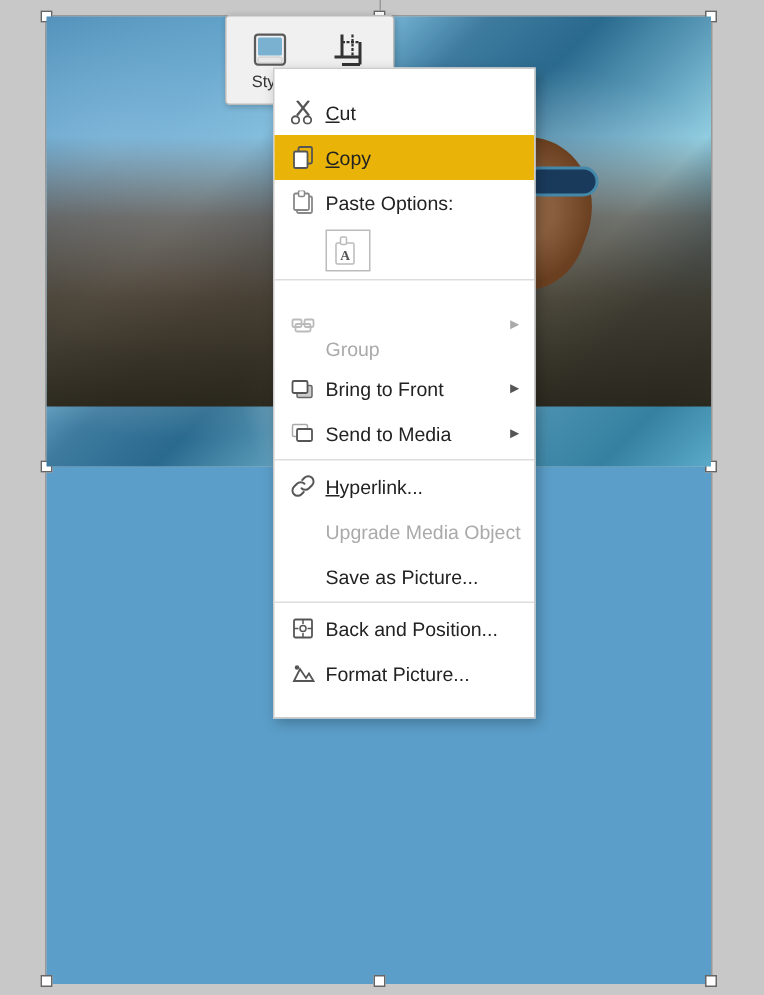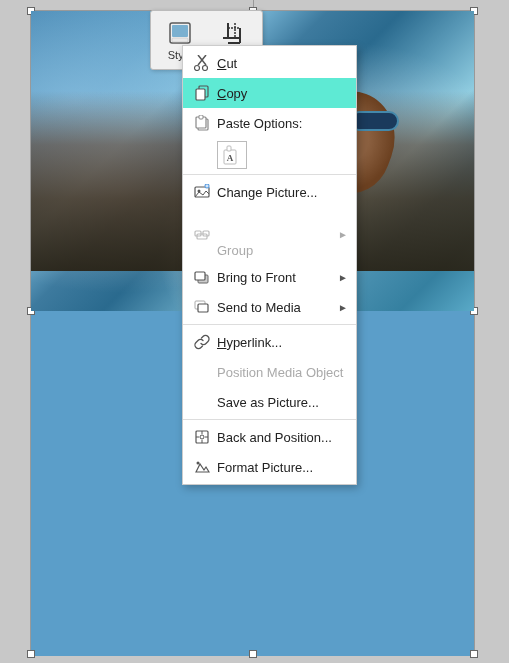--- a/index.html
+++ b/index.html
@@ -151,21 +151,21 @@
     
     .context-menu {
       position: absolute;
       top: 45px;
       left: 182px;
       width: 175px;
       background: #fff;
       border: 1px solid #ccc;
       box-shadow: 2px 3px 8px rgba(0,0,0,0.25);
       z-index: 200;
-      padding: 2px 0;
+      padding: 14px 0;
     }
 
     .menu-item {
       display: flex;
       align-items: center;
       padding: 4px 8px;
       cursor: pointer;
       position: relative;
       min-height: 24px;
       color: #222;
@@ -315,21 +315,21 @@
         <svg width="16" height="16" viewBox="0 0 16 16">
           <line x1="4" y1="0" x2="12" y2="10" stroke="#555" stroke-width="1.5"></line>
           <line x1="12" y1="0" x2="4" y2="10" stroke="#555" stroke-width="1.5"></line>
           <circle cx="3" cy="13" r="2.5" fill="none" stroke="#555" stroke-width="1.2"></circle>
           <circle cx="11" cy="13" r="2.5" fill="none" stroke="#555" stroke-width="1.2"></circle>
         </svg>
       </div>
       <span class="menu-text"><span class="menu-underline">C</span>ut</span>
     </div>
 
-    <div class="menu-item highlighted" style="background:#5eead4;">
+    <div class="menu-item highlighted" style="background:#eab308;">
       <div class="menu-icon">
         <svg width="16" height="16" viewBox="0 0 16 16">
           <rect x="5" y="1" width="9" height="11" rx="1" fill="none" stroke="#555" stroke-width="1.2"></rect>
           <rect x="2" y="4" width="9" height="11" rx="1" fill="white" stroke="#555" stroke-width="1.2"></rect>
         </svg>
       </div>
       <span class="menu-text"><span class="menu-underline">C</span>opy</span>
     </div>
 
     <div class="menu-item">
@@ -348,33 +348,20 @@
         <svg width="20" height="22" viewBox="0 0 20 22">
           <rect x="2" y="6" width="12" height="14" rx="1" fill="white" stroke="#bbb" stroke-width="1"></rect>
           <rect x="5" y="2" width="4" height="5" rx="1" fill="white" stroke="#bbb" stroke-width="1"></rect>
           <text x="8" y="17" font-size="9" fill="#555" text-anchor="middle" font-family="serif" font-weight="bold">A</text>
         </svg>
       </div>
     </div>
 
     <div class="menu-separator"></div>
 
-    <div class="menu-item">
-      <div class="menu-icon">
-        <svg width="16" height="16" viewBox="0 0 16 16">
-          <rect x="1" y="3" width="14" height="10" rx="1" fill="none" stroke="#555" stroke-width="1.2"></rect>
-          <circle cx="5" cy="7" r="1.5" fill="#555"></circle>
-          <polyline points="1,13 5,8 9,11 12,7 15,10" fill="none" stroke="#555" stroke-width="1"></polyline>
-          <circle cx="13" cy="2" r="2.5" fill="#5a9ce0"></circle>
-          <line x1="13" y1="0.5" x2="13" y2="3.5" stroke="white" stroke-width="1"></line>
-          <line x1="11.5" y1="2" x2="14.5" y2="2" stroke="white" stroke-width="1"></line>
-        </svg>
-      </div>
-      <span class="menu-text">Change Picture...</span>
-    </div>
 
     <div class="menu-item disabled">
       <div class="menu-icon">
         <svg width="16" height="16" viewBox="0 0 16 16">
           <rect x="1" y="4" width="6" height="5" rx="1" fill="none" stroke="#bbb" stroke-width="1.2"></rect>
           <rect x="9" y="4" width="6" height="5" rx="1" fill="none" stroke="#bbb" stroke-width="1.2"></rect>
           <rect x="3" y="7" width="10" height="5" rx="1" fill="none" stroke="#bbb" stroke-width="1.2"></rect>
         </svg>
       </div>
       <span class="menu-text" style="color:#aaa;margin-top:32px;">Group</span>
@@ -410,21 +397,21 @@
         <svg width="16" height="16" viewBox="0 0 16 16">
           <path d="M7 9.5a3.5 3.5 0 0 0 5 0l2-2a3.5 3.5 0 0 0-5-5L7.5 4" fill="none" stroke="#555" stroke-width="1.3" stroke-linecap="round"></path>
           <path d="M9 6.5a3.5 3.5 0 0 0-5 0l-2 2a3.5 3.5 0 0 0 5 5L8.5 12" fill="none" stroke="#555" stroke-width="1.3" stroke-linecap="round"></path>
         </svg>
       </div>
       <span class="menu-text"><span class="menu-underline">H</span>yperlink...</span>
     </div>
 
     <div class="menu-item disabled">
       <div class="menu-icon"></div>
-      <span class="menu-text" style="color:#aaa;">Position Media Object</span>
+      <span class="menu-text" style="color:#aaa;">Upgrade Media Object</span>
     </div>
 
     <div class="menu-item">
       <div class="menu-icon"></div>
       <span class="menu-text">Save as Picture...</span>
     </div>
 
     <div class="menu-separator"></div>
 
     <div class="menu-item">

